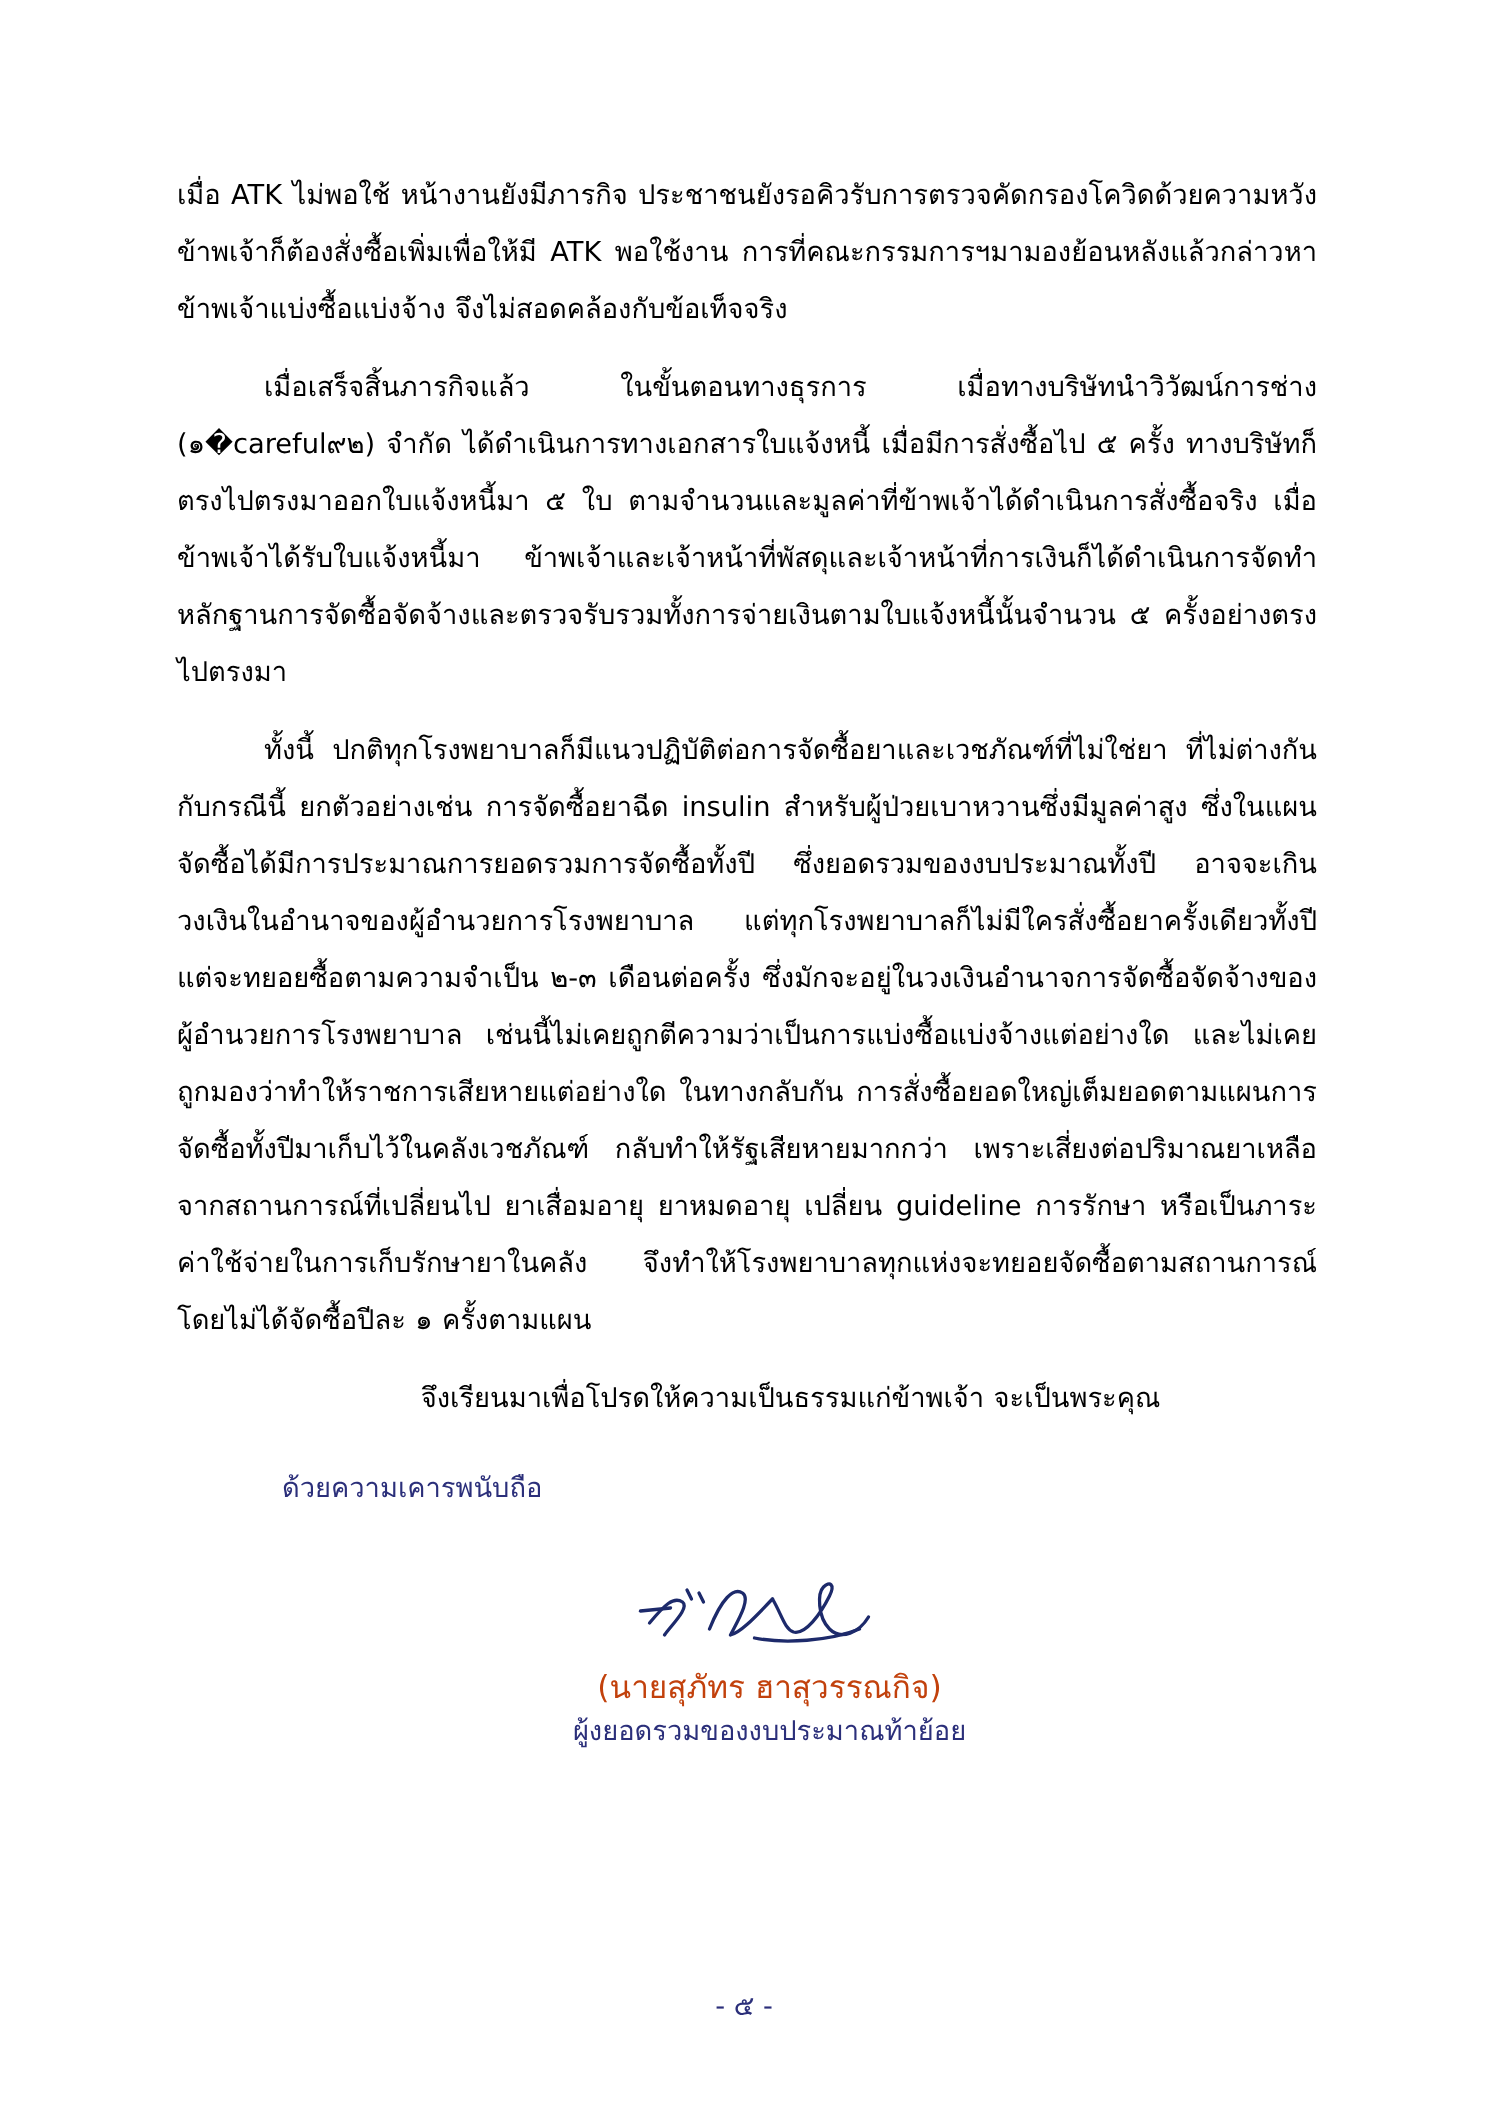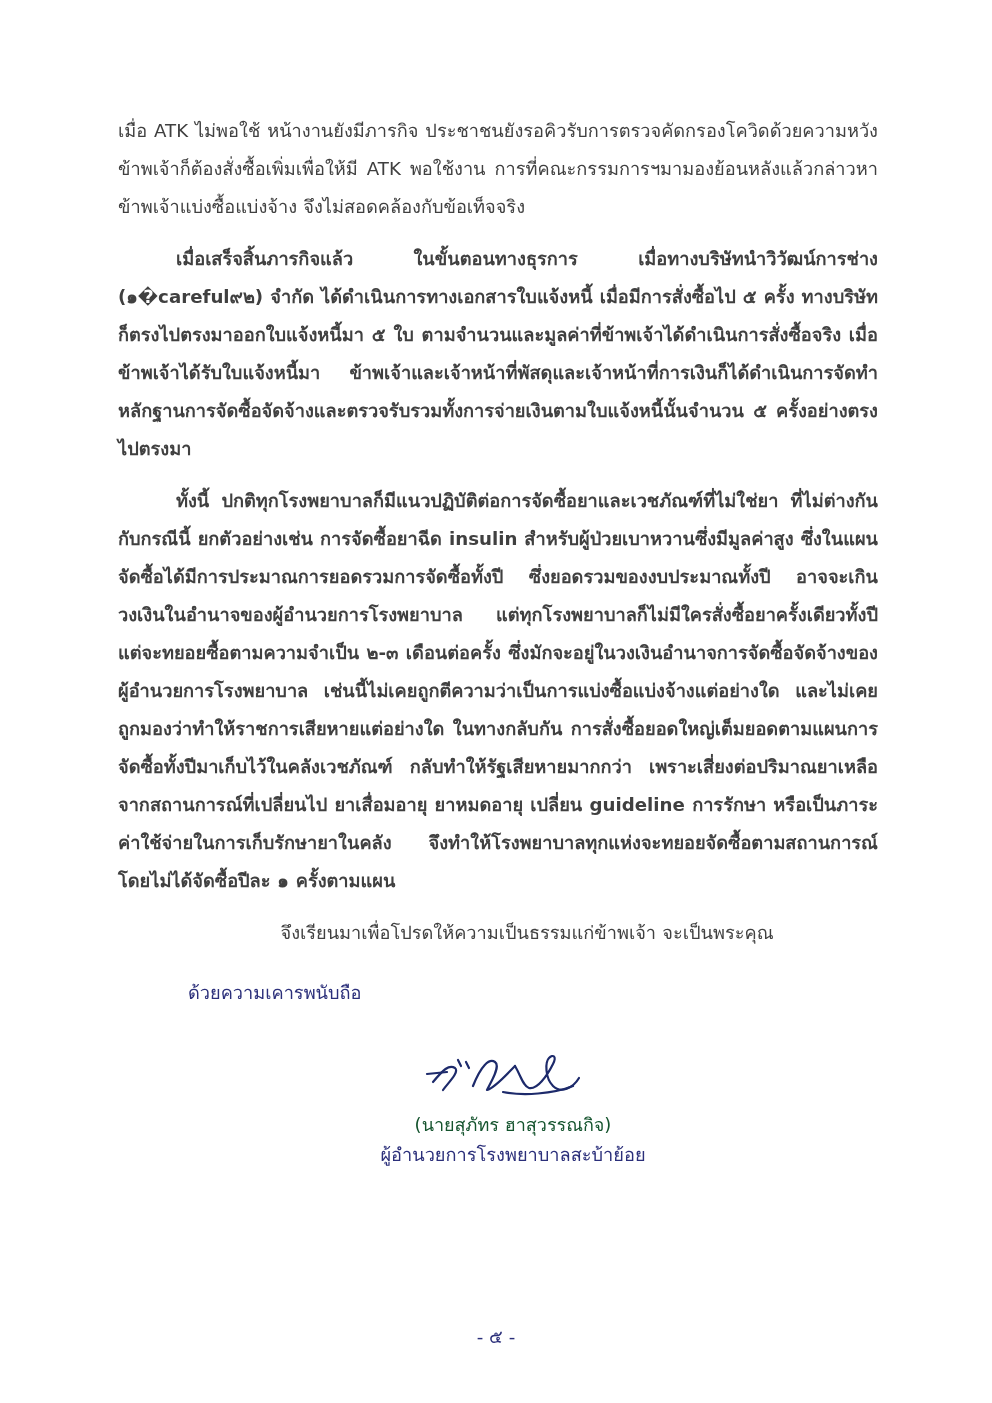--- a/index.html
+++ b/index.html
@@ -20,31 +20,30 @@
     box-sizing: border-box;
     overflow: hidden;
   }
   .content {
     position: absolute;
     left: 118px;
     top: 112px;
     width: 760px;
   }
   .para {
-    color: #404040;
+    color: #000000;
     font-size: 18.2px;
     line-height: 38px;
     text-align: justify;
     text-justify: inter-word;
     margin: 0 0 14px 0;
     word-spacing: 0.5px;
   }
   .para.indent {
     text-indent: 58px;
-    font-weight: bold;
   }
   .para.noindent {
     text-indent: 0;
   }
   .para.plain {
     text-align: center;
     text-indent: 58px;
   }
   .closing {
     color: #2b2f7a;
@@ -58,22 +57,22 @@
     text-align: center;
     padding-left: 30px;
   }
   .signature-img {
     height: 58px;
     width: 220px;
     margin: 0 auto;
     position: relative;
   }
   .sig-name {
-    color: #14532d;
-    font-size: 18px;
+    color: #c2410c;
+    font-size: 21px;
     line-height: 30px;
   }
   .sig-title {
     color: #2b2f7a;
     font-size: 18.2px;
     line-height: 30px;
   }
   .page-number {
     position: absolute;
     left: 0;
@@ -109,20 +108,20 @@
             <path d="M24 22 L 44 20"></path>
             <path d="M55 8 L 58 14"></path>
             <path d="M63 10 L 66 16"></path>
             <path d="M70 34 C 78 14, 86 6, 92 10 C 98 14, 88 30, 84 38 C 92 36, 104 22, 112 14"></path>
             <path d="M112 14 C 118 24, 120 34, 126 36 C 134 38, 144 24, 150 12 C 154 4, 150 2, 146 6 C 142 10, 142 26, 150 34 C 158 42, 170 36, 176 26"></path>
             <path d="M100 40 C 120 44, 150 42, 170 34"></path>
           </g>
         </svg>
       </div>
       <div class="sig-name">(นายสุภัทร ฮาสุวรรณกิจ)</div>
-      <div class="sig-title">ผู้อำนวยการโรงพยาบาลสะบ้าย้อย</div>
+      <div class="sig-title">ผู้งยอดรวมของงบประมาณท้าย้อย</div>
     </div>
 
   </div>
 
   <div class="page-number">- ๕ -</div>
 
 </div>
 
 </body></html>

